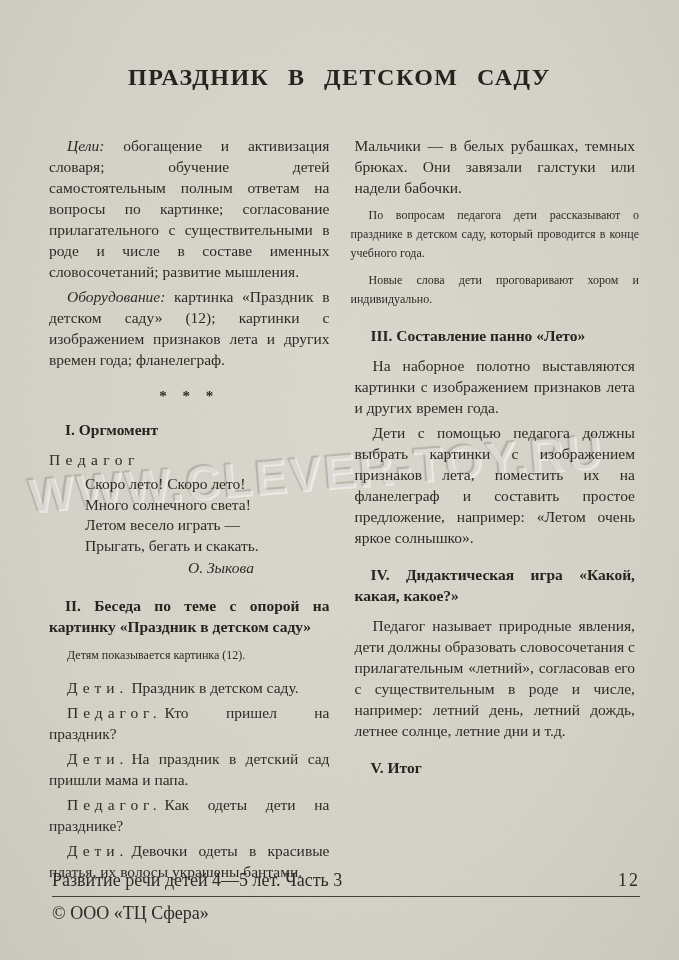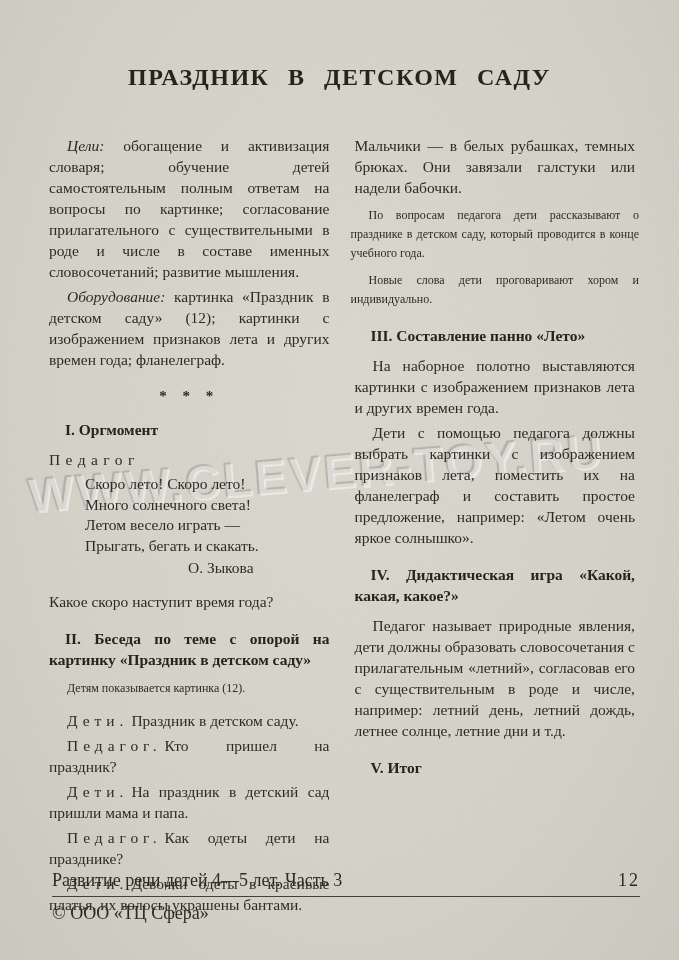--- a/index.html
+++ b/index.html
@@ -57,20 +57,21 @@
   .speaker-line {
     letter-spacing: 0.35em;
     margin: 2px 0 12px;
   }
   .poem {
     margin: 0 0 6px 40px;
     text-align: left;
     line-height: 20.5px;
   }
   .poem-author {
+    font-style: italic;
     margin: 2px 0 12px 103px;
   }
   .question { margin-top: 10px; }
   .note {
     font-size: 12px;
     line-height: 19px;
     margin: 12px 0 10px;
   }
   .note.tight { margin: 8px 0 0; }
   .dialogue-block { margin-top: 12px; }
@@ -146,21 +147,20 @@
         <p class="speaker-line">Педагог</p>
 
         <div class="poem">
           <div>Скоро лето! Скоро лето!</div>
           <div>Много солнечного света!</div>
           <div>Летом весело играть —</div>
           <div>Прыгать, бегать и скакать.</div>
           <div class="poem-author">О. Зыкова</div>
         </div>
 
-        <p class="question">Какое скоро наступит время года?</p>
 
         <p class="heading mt">II. Беседа по теме с опорой на картинку «Праздник в детском саду»</p>
 
         <p class="note indent">Детям показывается картинка (12).</p>
 
         <div class="dialogue-block">
           <p class="indent"><span class="speaker">Дети.</span><span>Праздник в детском саду.</span></p>
           <p class="indent"><span class="speaker">Педагог.</span><span>Кто пришел на праздник?</span></p>
           <p class="indent"><span class="speaker">Дети.</span><span>На праздник в детский сад пришли мама и папа.</span></p>
           <p class="indent"><span class="speaker">Педагог.</span><span>Как одеты дети на празднике?</span></p>

